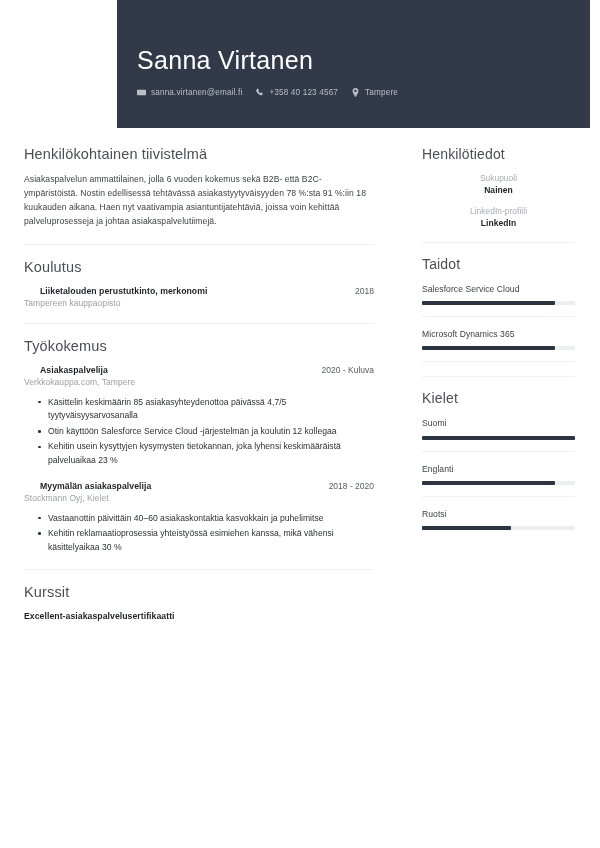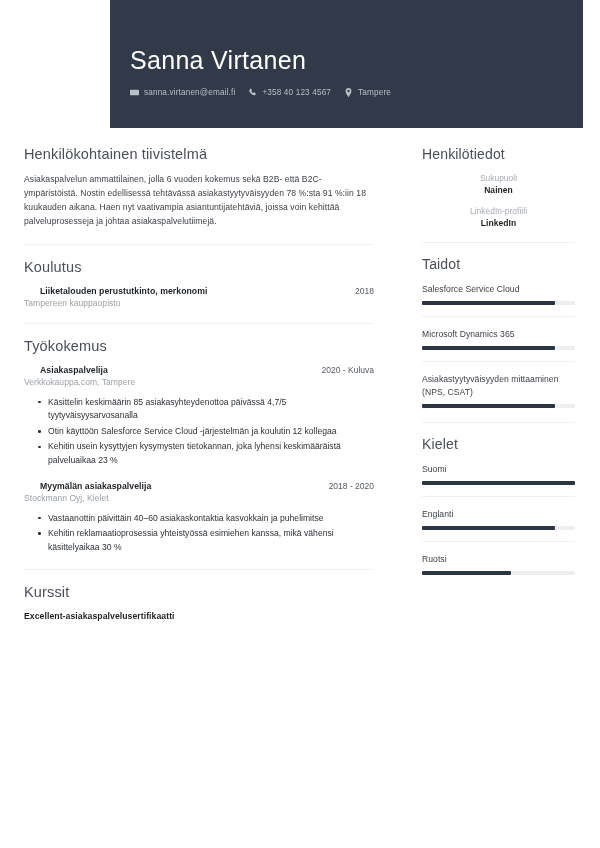--- a/index.html
+++ b/index.html
@@ -12,21 +12,21 @@
   #page {
     position:relative;
     width:600px; height:848px;
     background:#ffffff;
     overflow:hidden;
   }
 
   
   .header-band {
     position:absolute;
-    left:110px; top:0;
+    left:117px; top:0;
     width:473px; height:128px;
     background:#323a49;
     padding-left:31px;
   }
   .header-inner {
     position:absolute;
     left:20px; top:46px;
     right:14px;
   }
   .full-name {
@@ -323,50 +323,44 @@
       <div class="rated-sep"></div>
 
       <div class="rated">
         <div class="rated-label">Microsoft Dynamics 365</div>
         <div class="rated-track">
           <div class="rated-fill" style="width: 87%;"></div>
         </div>
       </div>
       <div class="rated-sep"></div>
 
-      <div class="rated">
-        <div class="rated-label">Asiakastyytyväisyyden mittaaminen (NPS, CSAT)</div>
+    </section>
+
+    <div class="divider right"></div>
+
+    <section>
+      <div class="sec-title right">Kielet</div>
+
+      <div class="rated">
+        <div class="rated-label">Suomi</div>
+        <div class="rated-track">
+          <div class="rated-fill" style="width: 100%;"></div>
+        </div>
+      </div>
+      <div class="rated-sep"></div>
+
+      <div class="rated">
+        <div class="rated-label">Englanti</div>
         <div class="rated-track">
           <div class="rated-fill" style="width: 87%;"></div>
         </div>
       </div>
-    </section>
-
-    <div class="divider right"></div>
-
-    <section>
-      <div class="sec-title right">Kielet</div>
-
-      <div class="rated">
-        <div class="rated-label">Suomi</div>
-        <div class="rated-track">
-          <div class="rated-fill" style="width: 100%;"></div>
-        </div>
-      </div>
       <div class="rated-sep"></div>
 
       <div class="rated">
-        <div class="rated-label">Englanti</div>
-        <div class="rated-track">
-          <div class="rated-fill" style="width: 87%;"></div>
-        </div>
-      </div>
-      <div class="rated-sep"></div>
-
-      <div class="rated">
         <div class="rated-label">Ruotsi</div>
         <div class="rated-track">
           <div class="rated-fill" style="width: 58%;"></div>
         </div>
       </div>
     </section>
 
   </div>
 
 </div>

